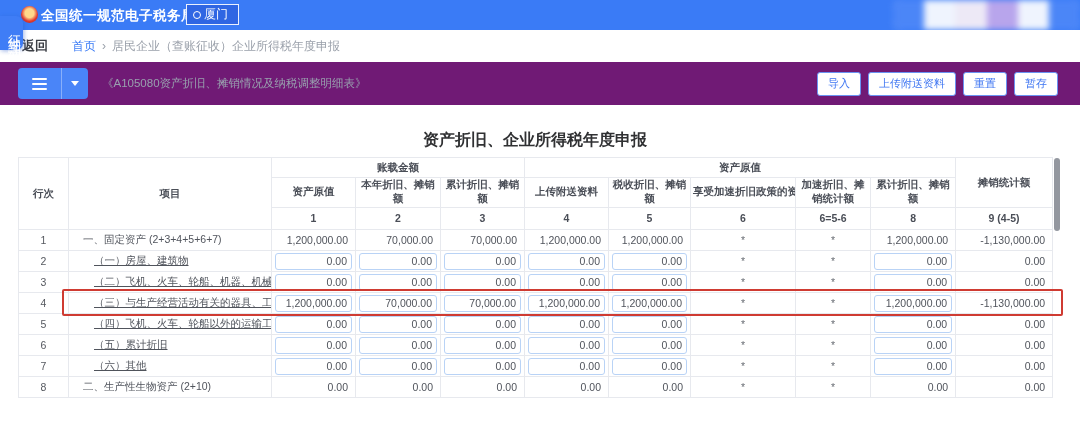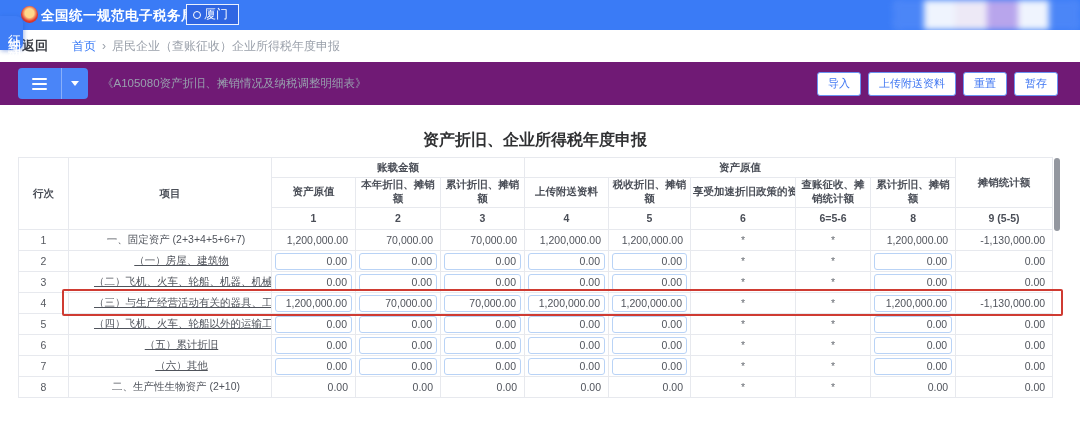--- a/index.html
+++ b/index.html
@@ -52,21 +52,21 @@
   .sheet-title { position:absolute; left:18px; top:130px; width:1034px; text-align:center;
                  font-size:16px; font-weight:bold; color:#303133; }
   table.sheet { position:absolute; left:18px; top:157px; width:1034px; border-collapse:collapse; table-layout:fixed;
                 font-size:10.5px; color:#50545c; background:#fff; }
   .sheet th, .sheet td { border:1px solid #e7e9ee; padding:0 2px; }
   .sheet thead th { font-weight:bold; color:#4a4e57; text-align:center; background:#fff; line-height:1.25; }
   .h-row1 { height:20px; } .h-row2 { height:30px;font-family:Liberation Mono, monospace; } .h-row3 { height:22px; }
   .h-row2 th.trunc { white-space:nowrap; overflow:hidden; }
   .sheet tbody tr { height:21px; }
   .c-no   { text-align:center; color:#55585f; }
-  .c-item { text-align:center; padding-left:14px !important; white-space:nowrap; overflow:hidden; }
+  .c-item { text-align:left; padding-left:14px !important; white-space:nowrap; overflow:hidden; }
   .c-item.ind { padding-left:25px !important;text-decoration:underline; }
   .c-num  { text-align:right; padding-right:7px !important; }
   .c-star { text-align:center; color:#6b6f76; }
   .c-in   { padding:0 !important; }
   .c-in input { display:block; width:calc(100% - 6px); margin:0 3px; height:17px;
                 border:1px solid #b9d3f6; border-radius:3px; background:#fff; outline:none;
                 font-family:"Liberation Sans","DejaVu Sans",sans-serif;
                 font-size:10.5px; color:#50545c; text-align:right; padding:0 4px; }
   
   .red-box { position:absolute; left:62px; top:289px; width:1001px; height:27px;
@@ -148,33 +148,33 @@
       <th colspan="5">资产原值</th>
       <th rowspan="2">摊销统计额</th>
     </tr>
     <tr class="h-row2">
       <th>资产原值</th>
       <th>本年折旧、摊销额</th>
       <th>累计折旧、摊销额</th>
       <th>上传附送资料</th>
       <th>税收折旧、摊销额</th>
       <th class="trunc">享受加速折旧政策的资产...</th>
-      <th>查账征收、摊销统计额</th>
+      <th>加速折旧、摊销统计额</th>
       <th>累计折旧、摊销额</th>
     </tr>
     <tr class="h-row3">
       <th>1</th>
       <th>2</th>
       <th>3</th>
       <th>4</th>
       <th>5</th>
       <th>6</th>
       <th>6=5-6</th>
       <th>8</th>
-      <th>9 (5-5)</th>
+      <th>9 (4-5)</th>
     </tr>
   </thead>
   <tbody>
       <tr>
         <td class="c-no">1</td>
         <td class="c-item">一、固定资产 (2+3+4+5+6+7)</td>
         <td class="c-num">1,200,000.00</td>
         <td class="c-num">70,000.00</td>
         <td class="c-num">70,000.00</td>
         <td class="c-num">1,200,000.00</td>

